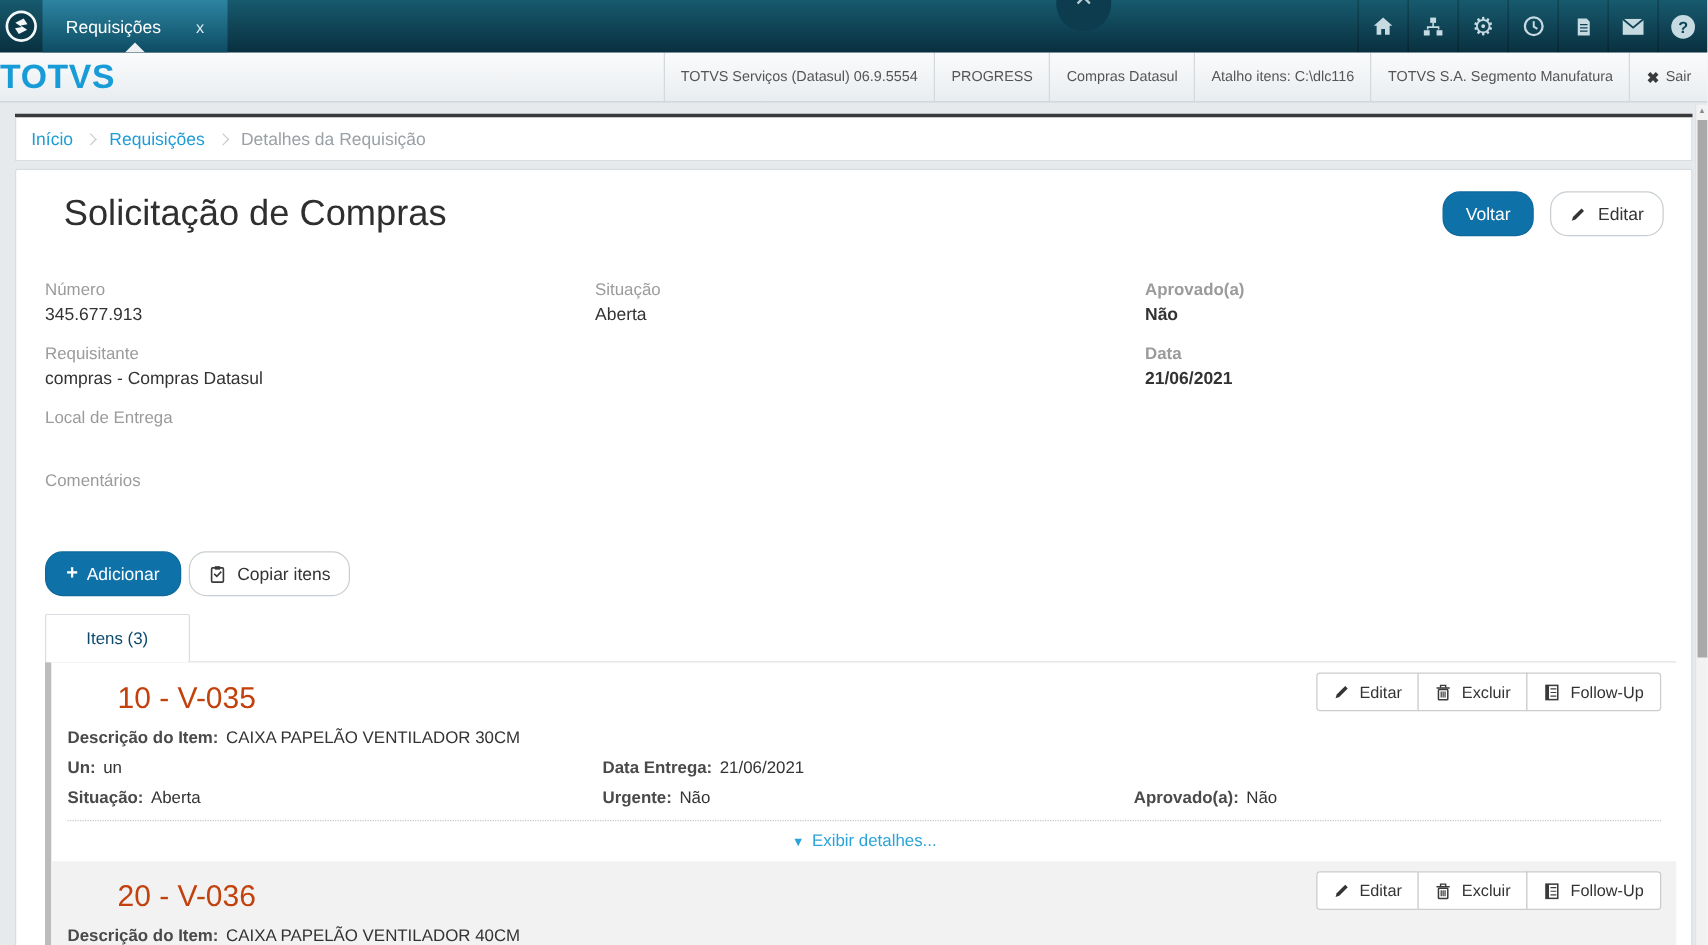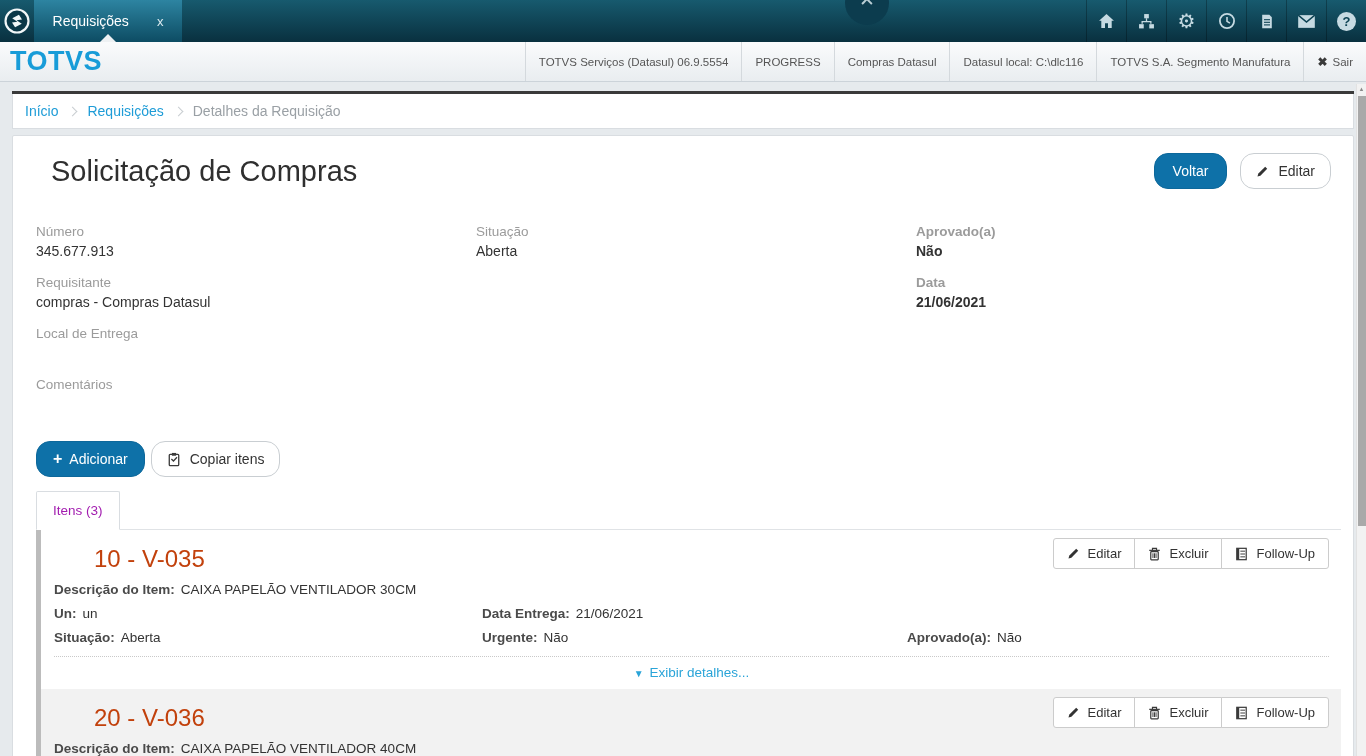--- a/index.html
+++ b/index.html
@@ -15,21 +15,21 @@
   .topbar-mid { flex:1; position:relative; }
   .close-circle { position:absolute; left:663px; top:-19px; width:44px; height:44px; border-radius:50%; background:#0c3c4e; color:#b9cdd4; font-size:19px; display:flex; align-items:flex-end; justify-content:center; padding-bottom:14px; cursor:pointer; }
   .close-circle::after { content:"✕"; }
   .topbar-icons { display:flex; margin-left:auto; }
   .tb-icon { width:40px; display:flex; align-items:center; justify-content:center; border-left:1px solid rgba(0,0,0,0.28); color:#c6dae2; cursor:pointer; }
   .gear-glyph::after { content:"⚙"; font-size:20px; }
   .help-glyph { width:19px; height:19px; border-radius:50%; background:#c6dae2; color:#0d4253; font-weight:bold; font-size:13px; line-height:19px; text-align:center; }
   .help-glyph::after { content:"?"; }
 
   
-  .header { height:40px; background:linear-gradient(#fafbfc,#e9edf0); border-bottom:1px solid #ccd3d9; display:flex; align-items:stretch; padding-left:10px; }
+  .header { height:40px; background:linear-gradient(#fafbfc,#e9edf0); border-bottom:1px solid #ccd3d9; display:flex; align-items:stretch; }
   .brand { color:#189cd8; font-size:27px; font-weight:bold; letter-spacing:0.5px; align-self:center; }
   .status { margin-left:auto; display:flex; font-size:11.5px; color:#555; }
   .status-item { display:flex; align-items:center; padding:0 13px; border-left:1px solid #d4d9dd; text-align:center; }
   .sair { cursor:pointer; white-space:nowrap;text-align:right; }
   .sair-x { font-weight:bold; color:#3a3a3a; font-size:12px; margin-right:5px; }
   .sair-x::after { content:"✖"; }
 
   
   .content { padding:0 12px; }
   .dark-line { height:3px; background:#3a3a3a; margin-top:9px; }
@@ -51,21 +51,21 @@
   .fields { display:flex; padding:23px 22px 0 23px; }
   .fcol1 { width:440px; } .fcol2 { width:440px; } .fcol3 { flex:1;font-weight:bold; }
   .field { margin-bottom:15px; }
   .field .lbl { color:#9b9b9b; font-size:13.5px; margin-bottom:4px; }
   .field .val { color:#333; font-size:14px; min-height:17px; }
 
   .actions-row { padding:13px 22px 0 23px; display:flex; gap:6px; }
   .btn-add { padding:9px 16px; gap:7px; }
 
   .tab-row { margin:14px 0 0 23px; }
-  .items-tab { display:inline-block; background:#fff; border:1px solid #d9dde1; border-bottom:1px solid #fff; padding:11px 16px; font-size:13.5px; color:#a21caf; position:relative; z-index:2; margin-bottom:-1px; border-radius:2px 2px 0 0; cursor:pointer; }
+  .items-tab { display:inline-block; background:#fff; border:1px solid #d9dde1; border-bottom:1px solid #fff; padding:11px 32px; font-size:13.5px; color:#0c4a6e; position:relative; z-index:2; margin-bottom:-1px; border-radius:2px 2px 0 0; cursor:pointer; }
 
   .items-panel { margin:0 12px 0 23px; border-top:1px solid #e0e3e6; border-left:5px solid #bcbcbc; }
   .item { padding:8px 12px 0 13px; }
   .item-head { display:flex; align-items:flex-start; }
   .item-title { color:#c2410c; font-size:24px; padding-top:7px; cursor:pointer;margin-left:40px; }
   .btn-group { margin-left:auto; display:flex; }
   .gbtn { background:#fff; border:1px solid #ccc; margin-left:-1px; padding:7px 13px; font-size:13px; color:#333; display:flex; align-items:center; gap:8px; cursor:pointer; font-family:inherit; }
   .gbtn:first-child { border-radius:3px 0 0 3px; margin-left:0; }
   .gbtn:last-child { border-radius:0 3px 3px 0; }
   .item-desc { margin-top:9px; font-size:13.5px; }
@@ -145,21 +145,21 @@
     </div>
   </div>
 </div>
 
 <div class="header">
   <div class="brand">TOTVS</div>
   <div class="status">
     <div class="status-item">TOTVS Serviços (Datasul) 06.9.5554</div>
     <div class="status-item">PROGRESS</div>
     <div class="status-item">Compras Datasul</div>
-    <div class="status-item">Datasul local: C:\dlc116</div>
+    <div class="status-item">Atalho itens: C:\dlc116</div>
     <div class="status-item">TOTVS S.A. Segmento Manufatura</div>
     <div class="status-item sair">
       <span class="sair-x"></span>
       <span>Sair</span>
     </div>
   </div>
 </div>
 
 <div class="content">
   <div class="dark-line"></div>

